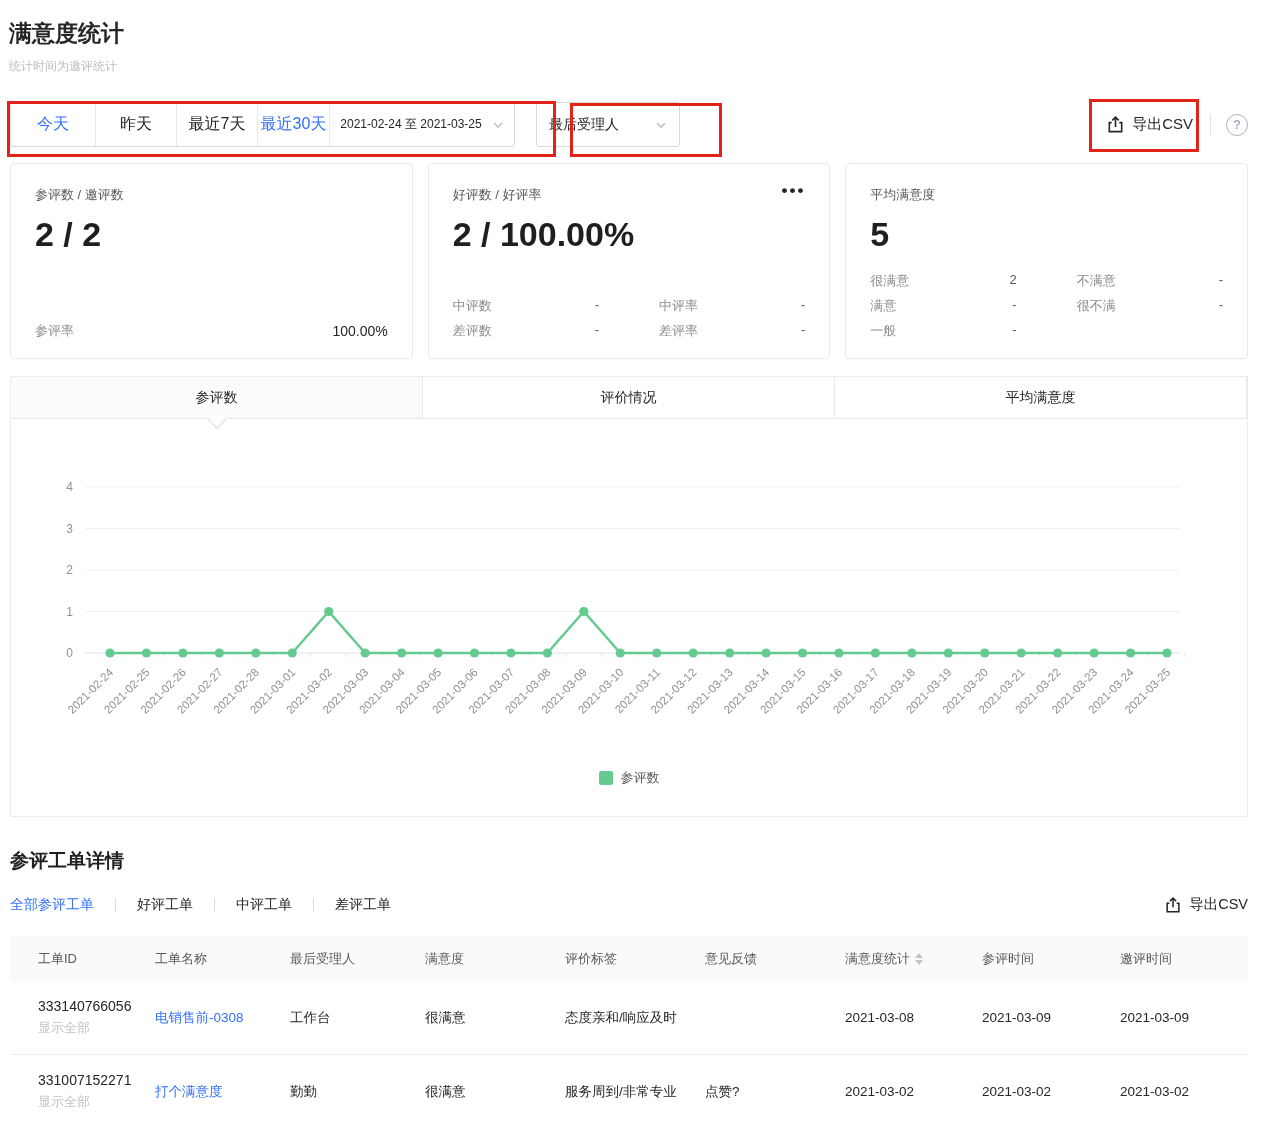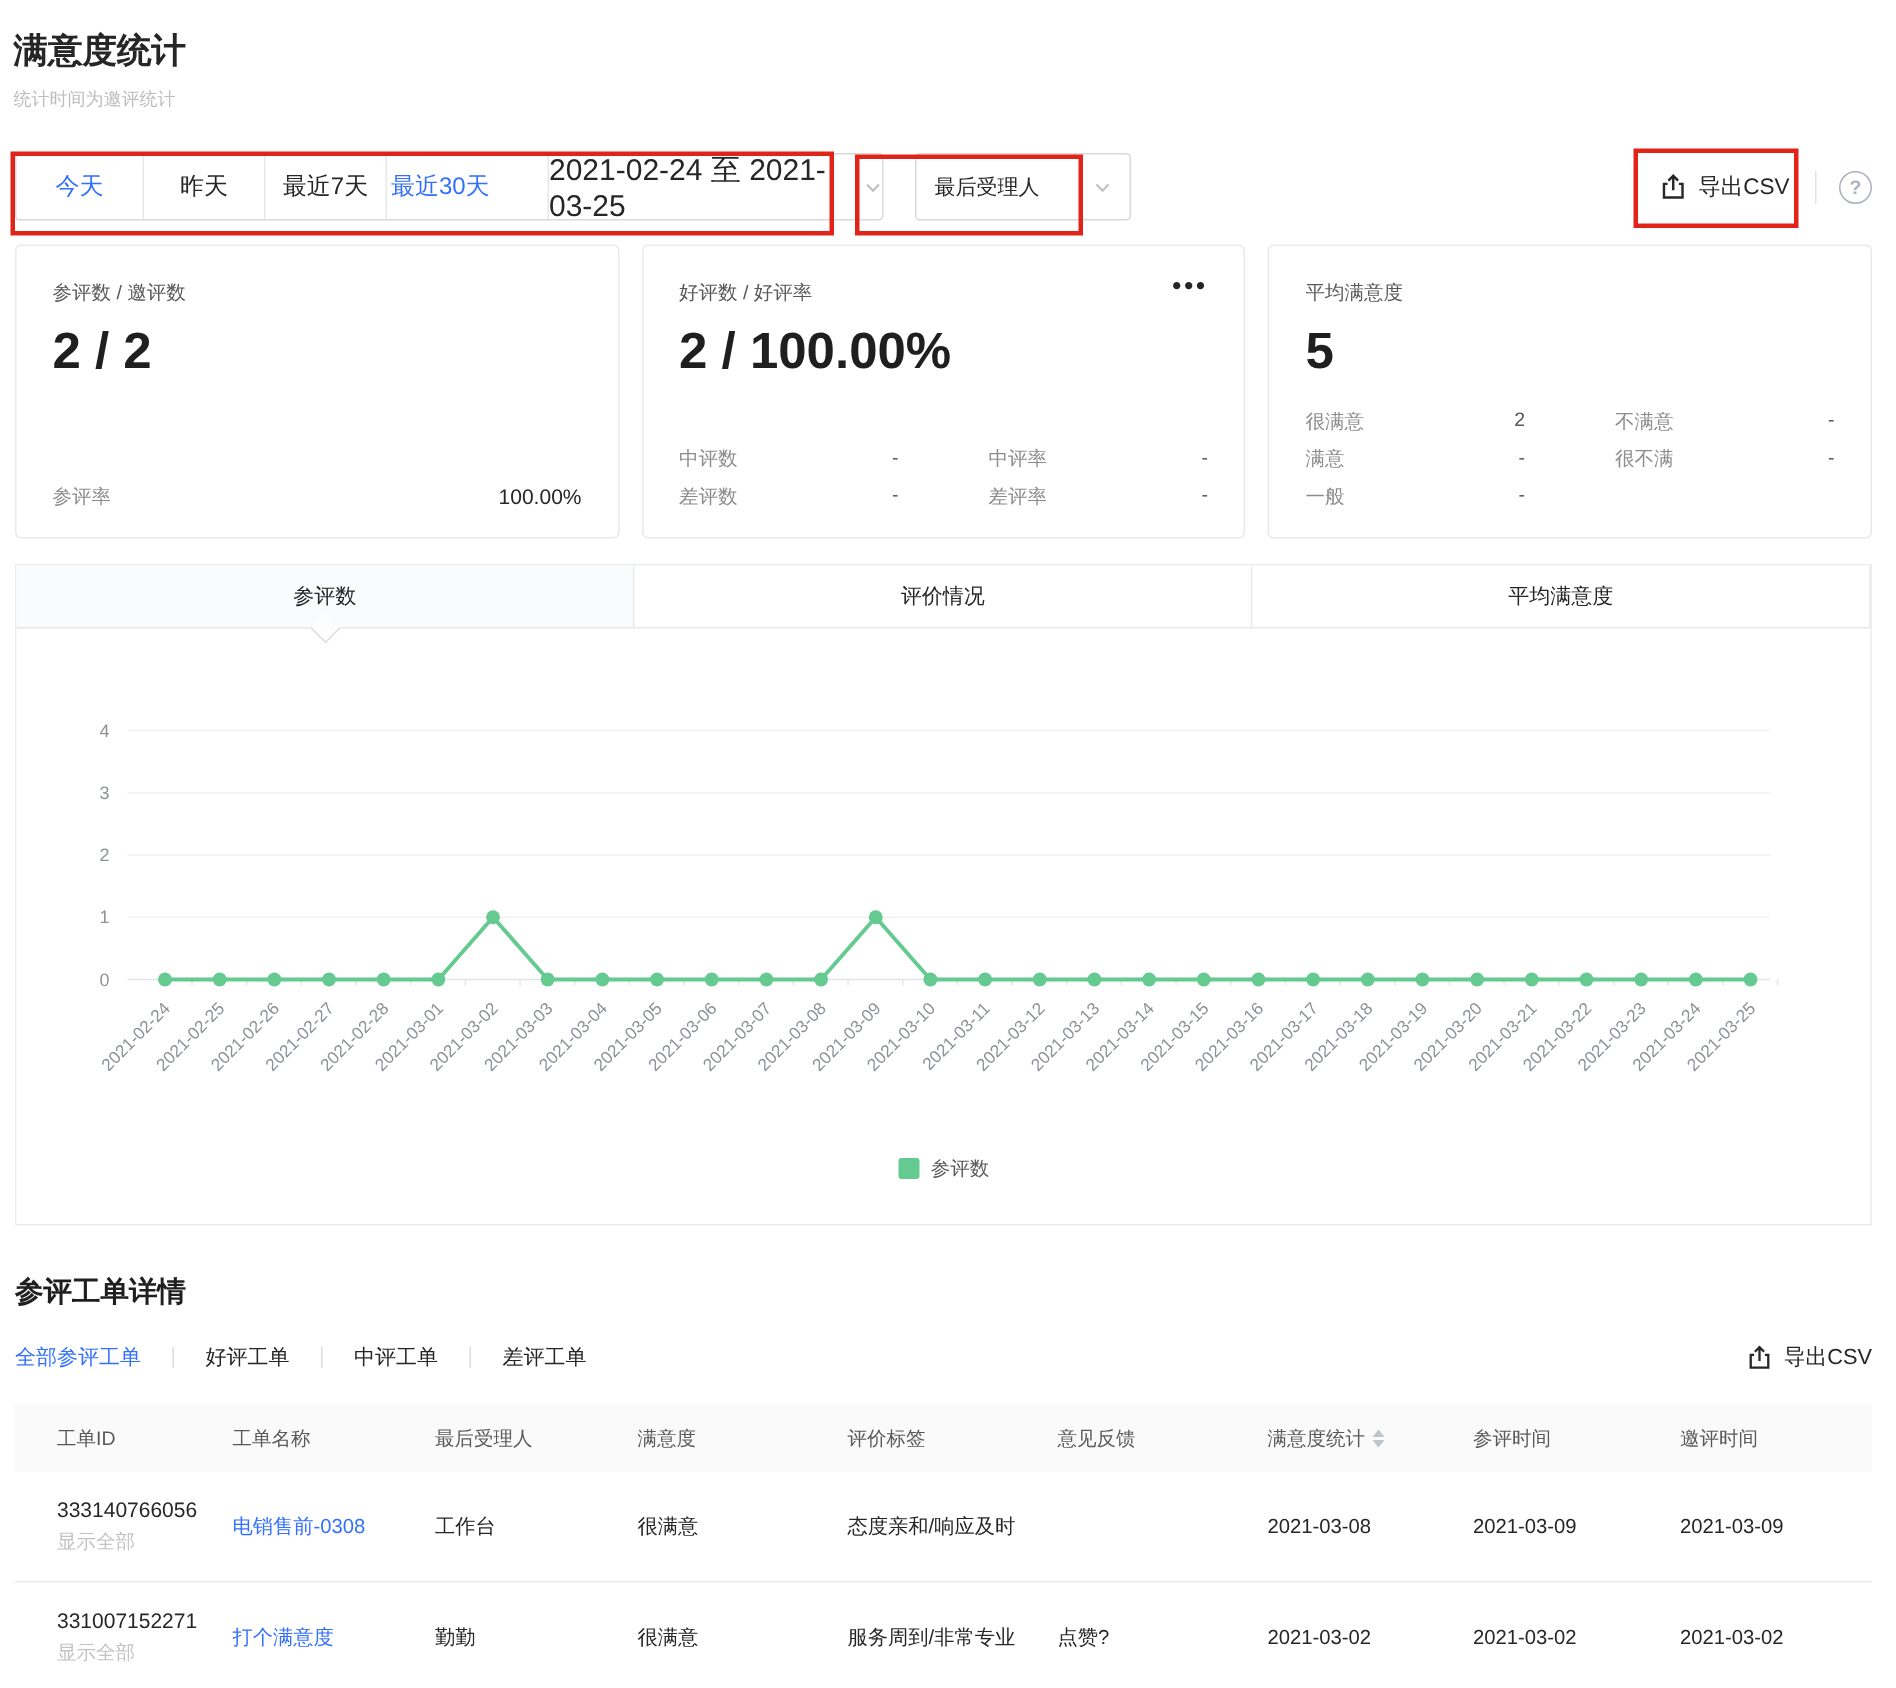--- a/index.html
+++ b/index.html
@@ -16,21 +16,21 @@
   .page-subtitle { margin-top:9px; font-size:12px; color:#bdbdbd; }
 
   
   .toolbar { margin:27px 16px 0 10px; height:45px; display:flex; align-items:center; }
   .segmented { display:flex; height:45px; border:1px solid #d9d9d9; border-radius:3px; background:#fff; }
   .seg-btn { display:flex; align-items:center; justify-content:center; font-size:16px;
              color:#262626; cursor:pointer; border-left:1px solid #e8e8e8; }
   .seg-btn:first-child { border-left:none; }
   .seg-btn.blue { color:#3370ff; }
   .seg-today { width:84px; } .seg-yday { width:81px; } .seg-7d { width:81px; } .seg-30d { width:72px; }
-  .seg-daterange { width:223px; gap:10px; font-size:20px;margin-left:36px; }
+  .seg-daterange { width:185px; gap:10px; font-size:12px; }
   .dropdown { margin-left:21px; width:144px; height:45px; border:1px solid #d9d9d9; border-radius:3px;
               display:flex; align-items:center; justify-content:space-between; padding:0 12px;
               font-size:14px; color:#262626; cursor:pointer; background:#fff; }
   .chev { width:12px; height:12px; flex:0 0 auto; }
   .tb-spacer { flex:1; }
   .export-btn { display:flex; align-items:center; gap:7px; font-size:15px; color:#262626; cursor:pointer; }
   .tb-divider { width:1px; height:22px; background:#e3e3e3; margin:0 15px 0 17px; }
   .help-circle { width:22px; height:22px; border:1.5px solid #aab2bd; border-radius:50%;
                  display:flex; align-items:center; justify-content:center;
                  font-size:13px; color:#aab2bd; font-weight:700; cursor:pointer; }

